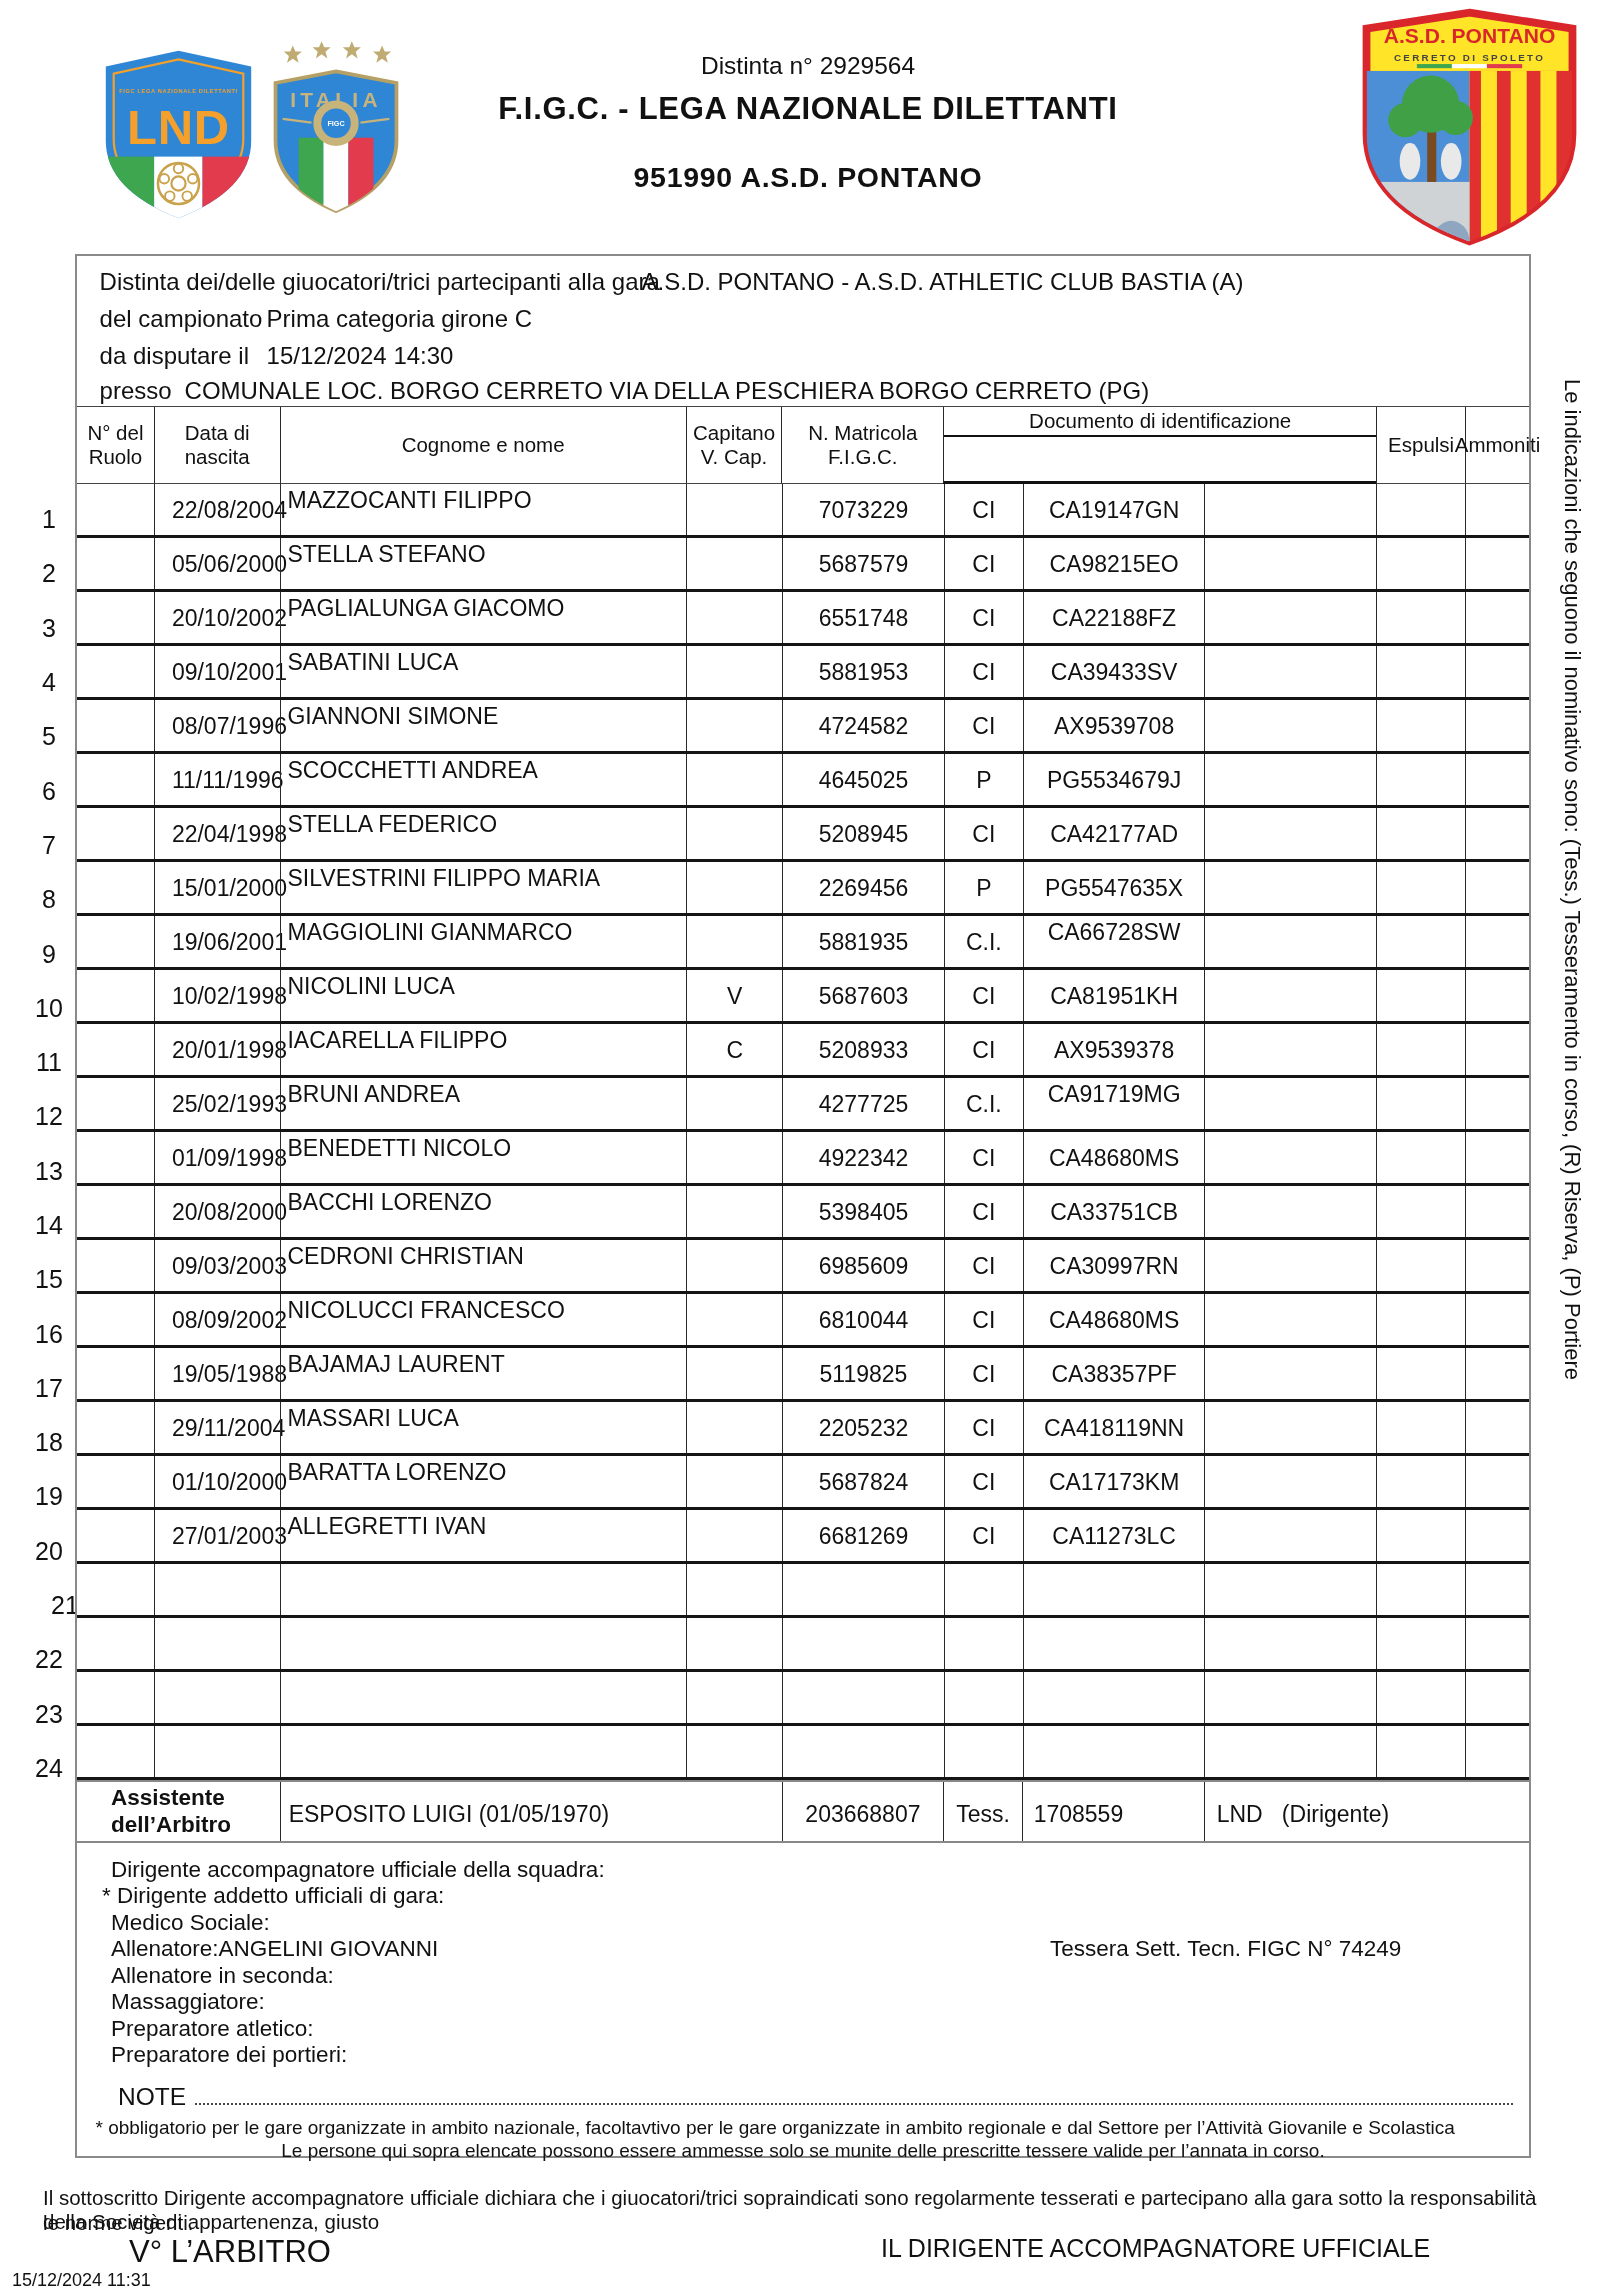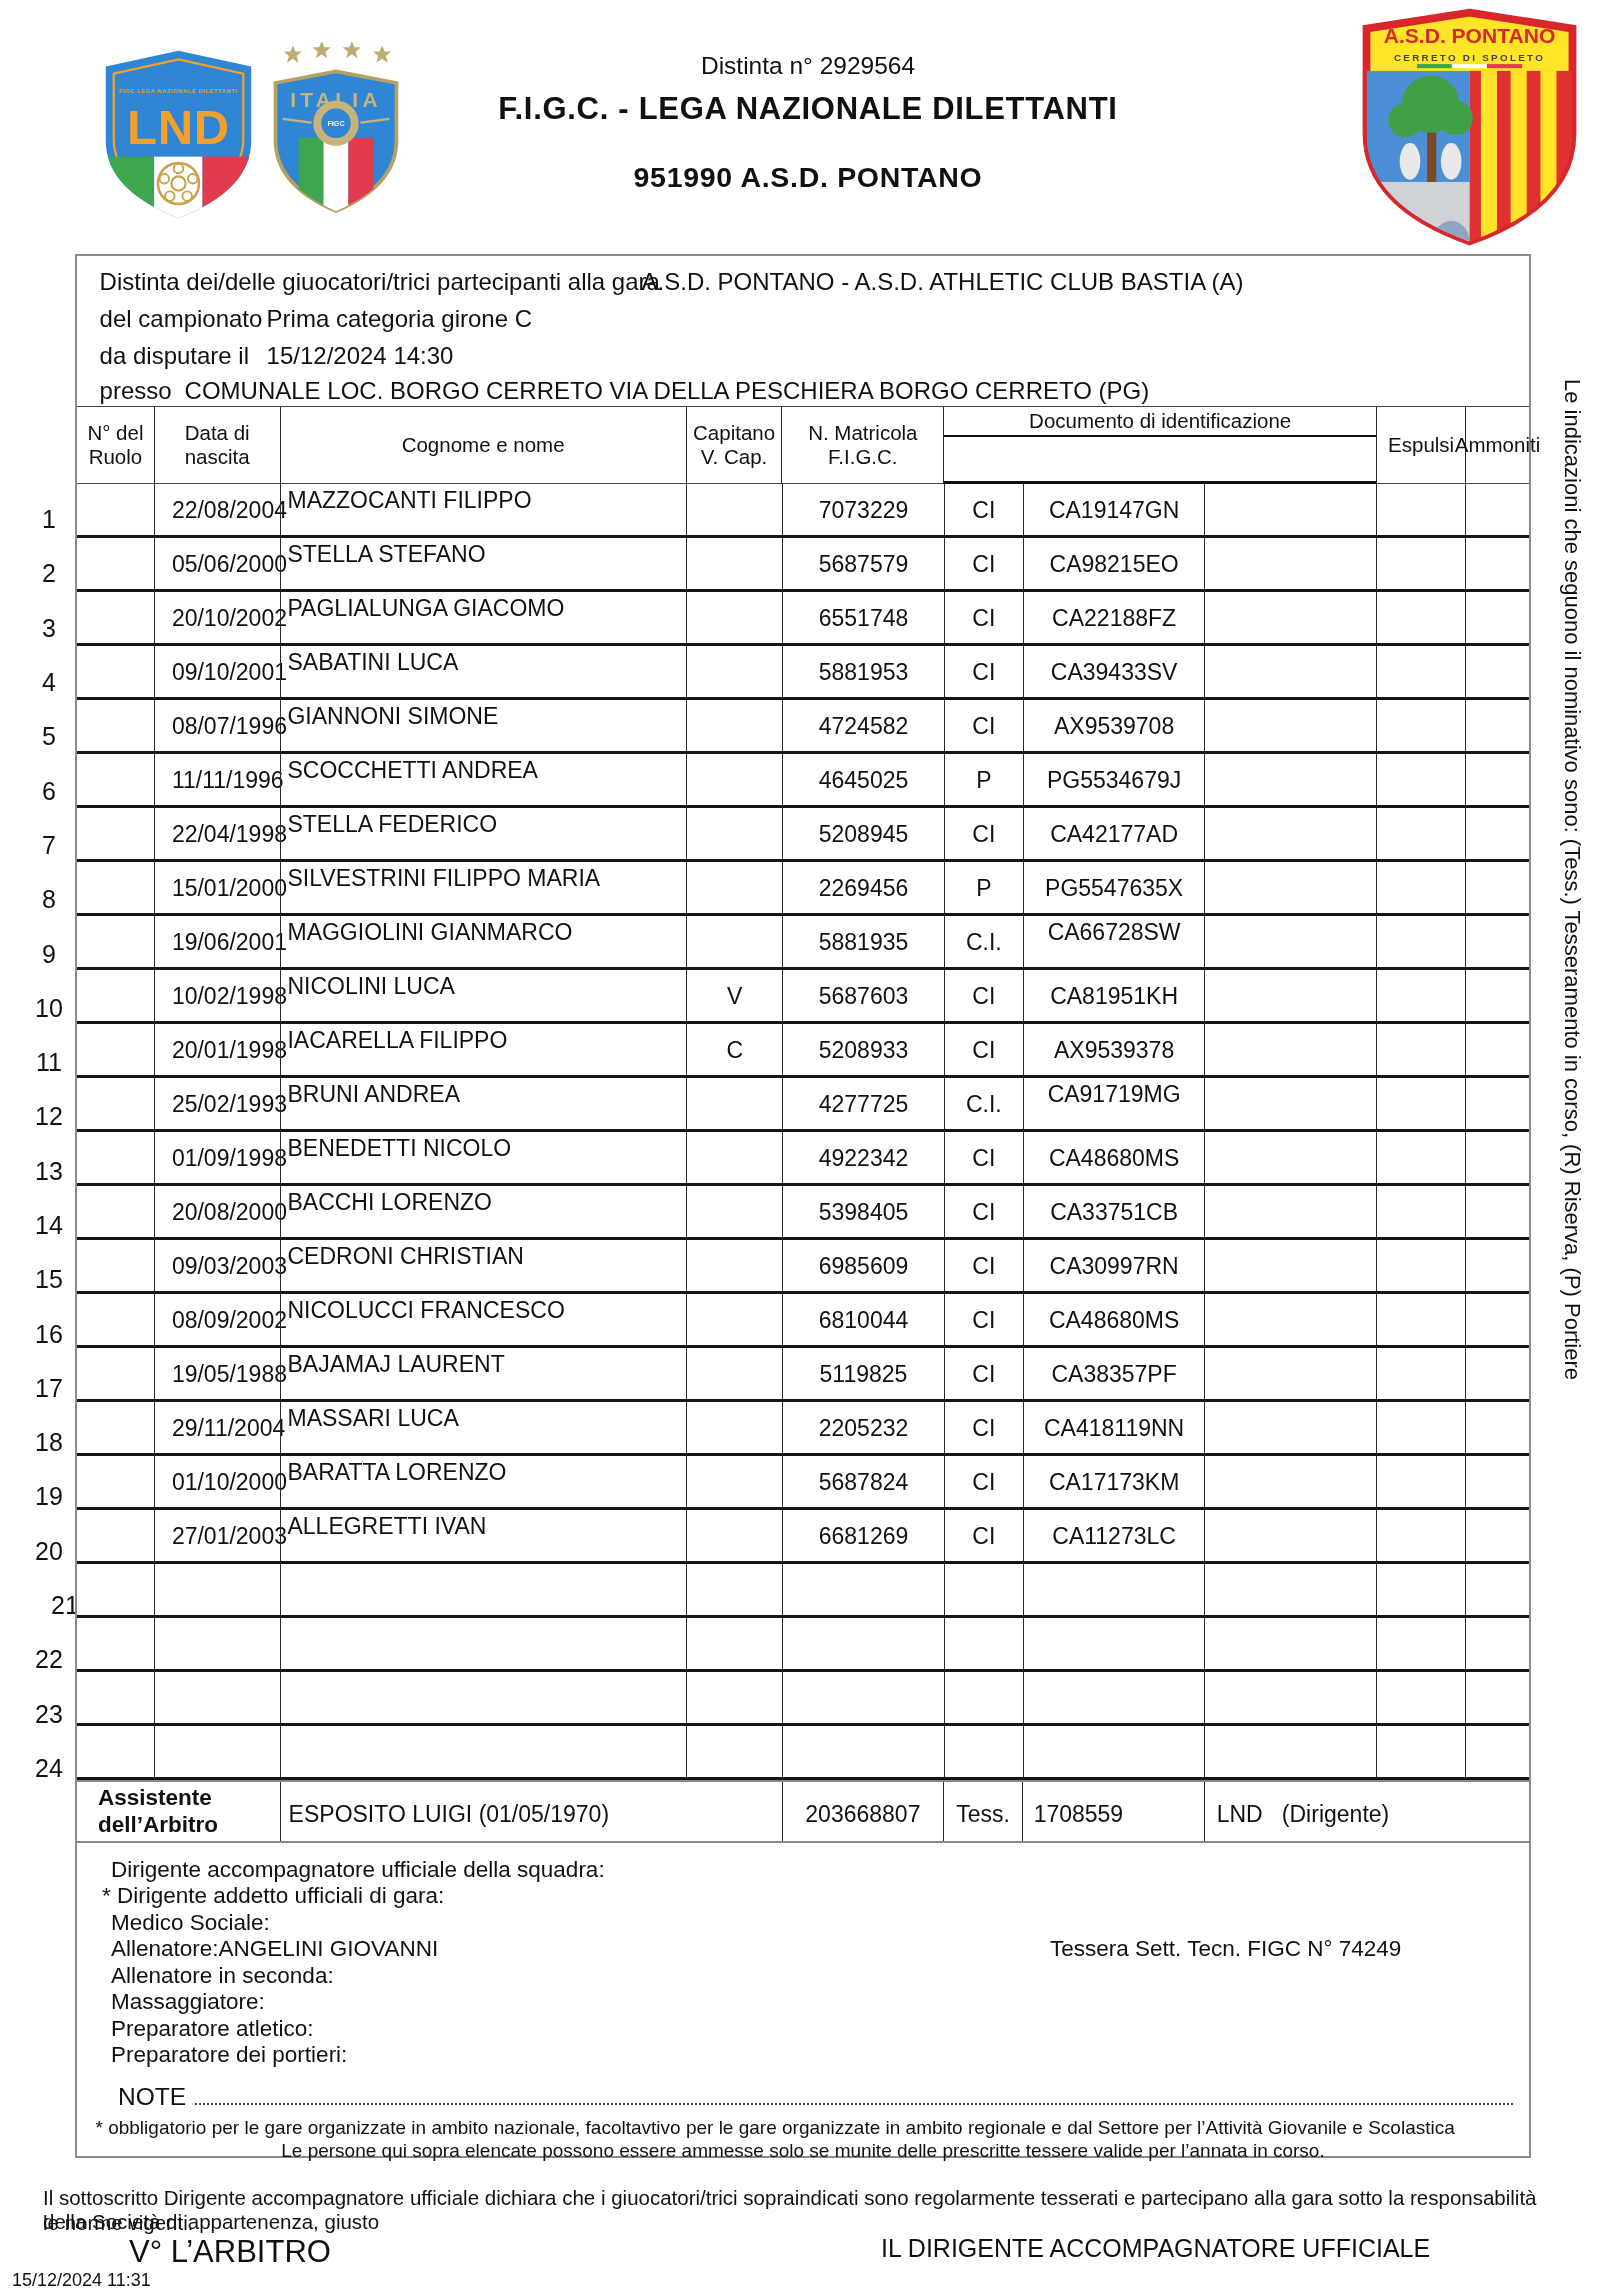--- a/index.html
+++ b/index.html
@@ -59,21 +59,21 @@
   .prow .cell:first-child { border-left:none; }
   .cell.name { align-items:flex-start; padding:3.3px 0 0 6.6px; }
   .cell.date { align-items:flex-end; justify-content:flex-start; padding:0 0 10.6px 17px; }
   .cell.mid  { align-items:flex-end; justify-content:center; padding-bottom:10.6px; }
   .cell.raised { align-items:flex-start; justify-content:center; padding:2.6px 0 0 0; }
 
   
   .arow { display:flex; height:63px; border-top:2px solid #888; border-bottom:2px solid #888; }
   .acell { border-left:1.3px solid #2a2a2a; display:flex; font-size:23px; }
   .arow .acell:first-child { border-left:none; }
-  .a0{width:203px; font-weight:bold; font-size:22.5px; line-height:26.5px; white-space:pre-line; align-items:center; padding-left:21px;}
+  .a0{width:203px; font-weight:bold; font-size:22.5px; line-height:26.5px; white-space:pre-line; align-items:center; padding-left:34px;}
   .a1{width:503px; align-items:flex-end; padding:0 0 13.2px 8px;}
   .a2{width:162px; align-items:flex-end; justify-content:center; padding-bottom:13.2px;}
   .a3{width:79px; align-items:flex-end; justify-content:center; padding-bottom:13.2px;}
   .a4{width:182px; align-items:flex-end; padding:0 0 13.2px 10.6px;}
   .a5{width:326px; align-items:flex-end; padding:0 0 13.2px 12px; white-space:pre;}
 
   
   .officials { position:absolute; left:0; top:1594px; width:100%; height:308px; font-size:22.5px; }
   .off-line { position:absolute; left:0; right:0; padding-left:34px; height:26.5px; }
   .off-line.starred { padding-left:25px; }

